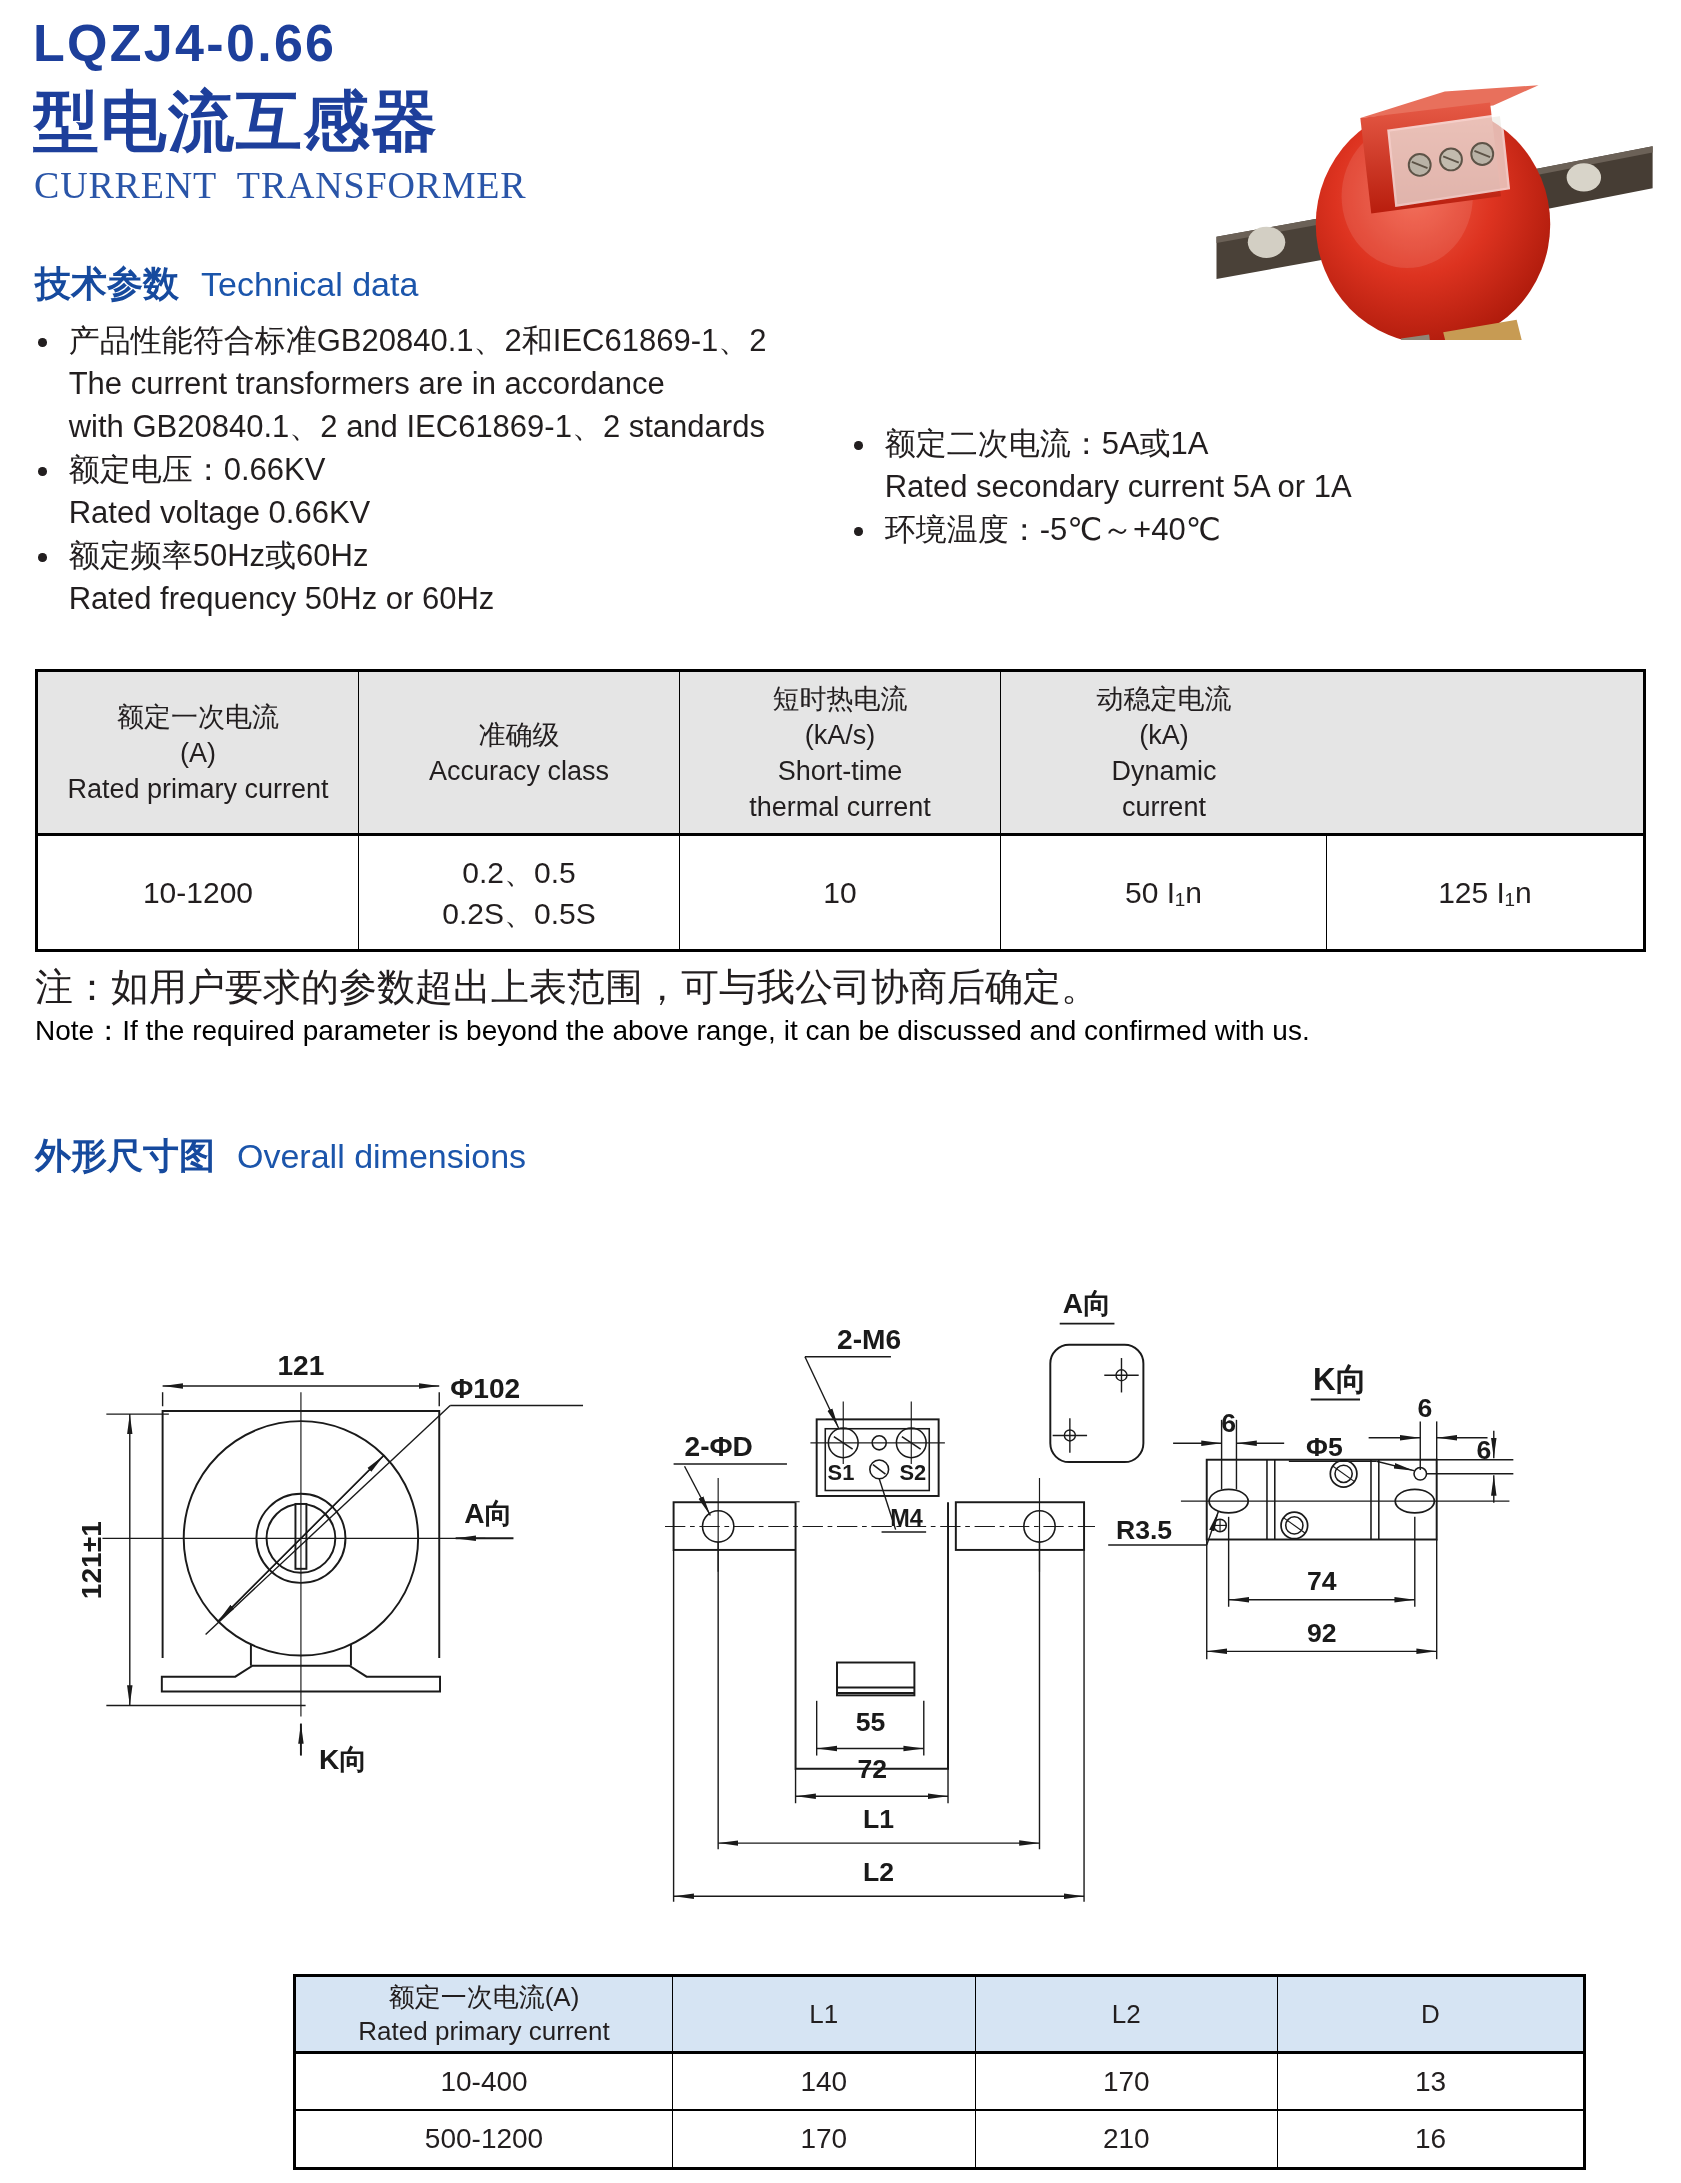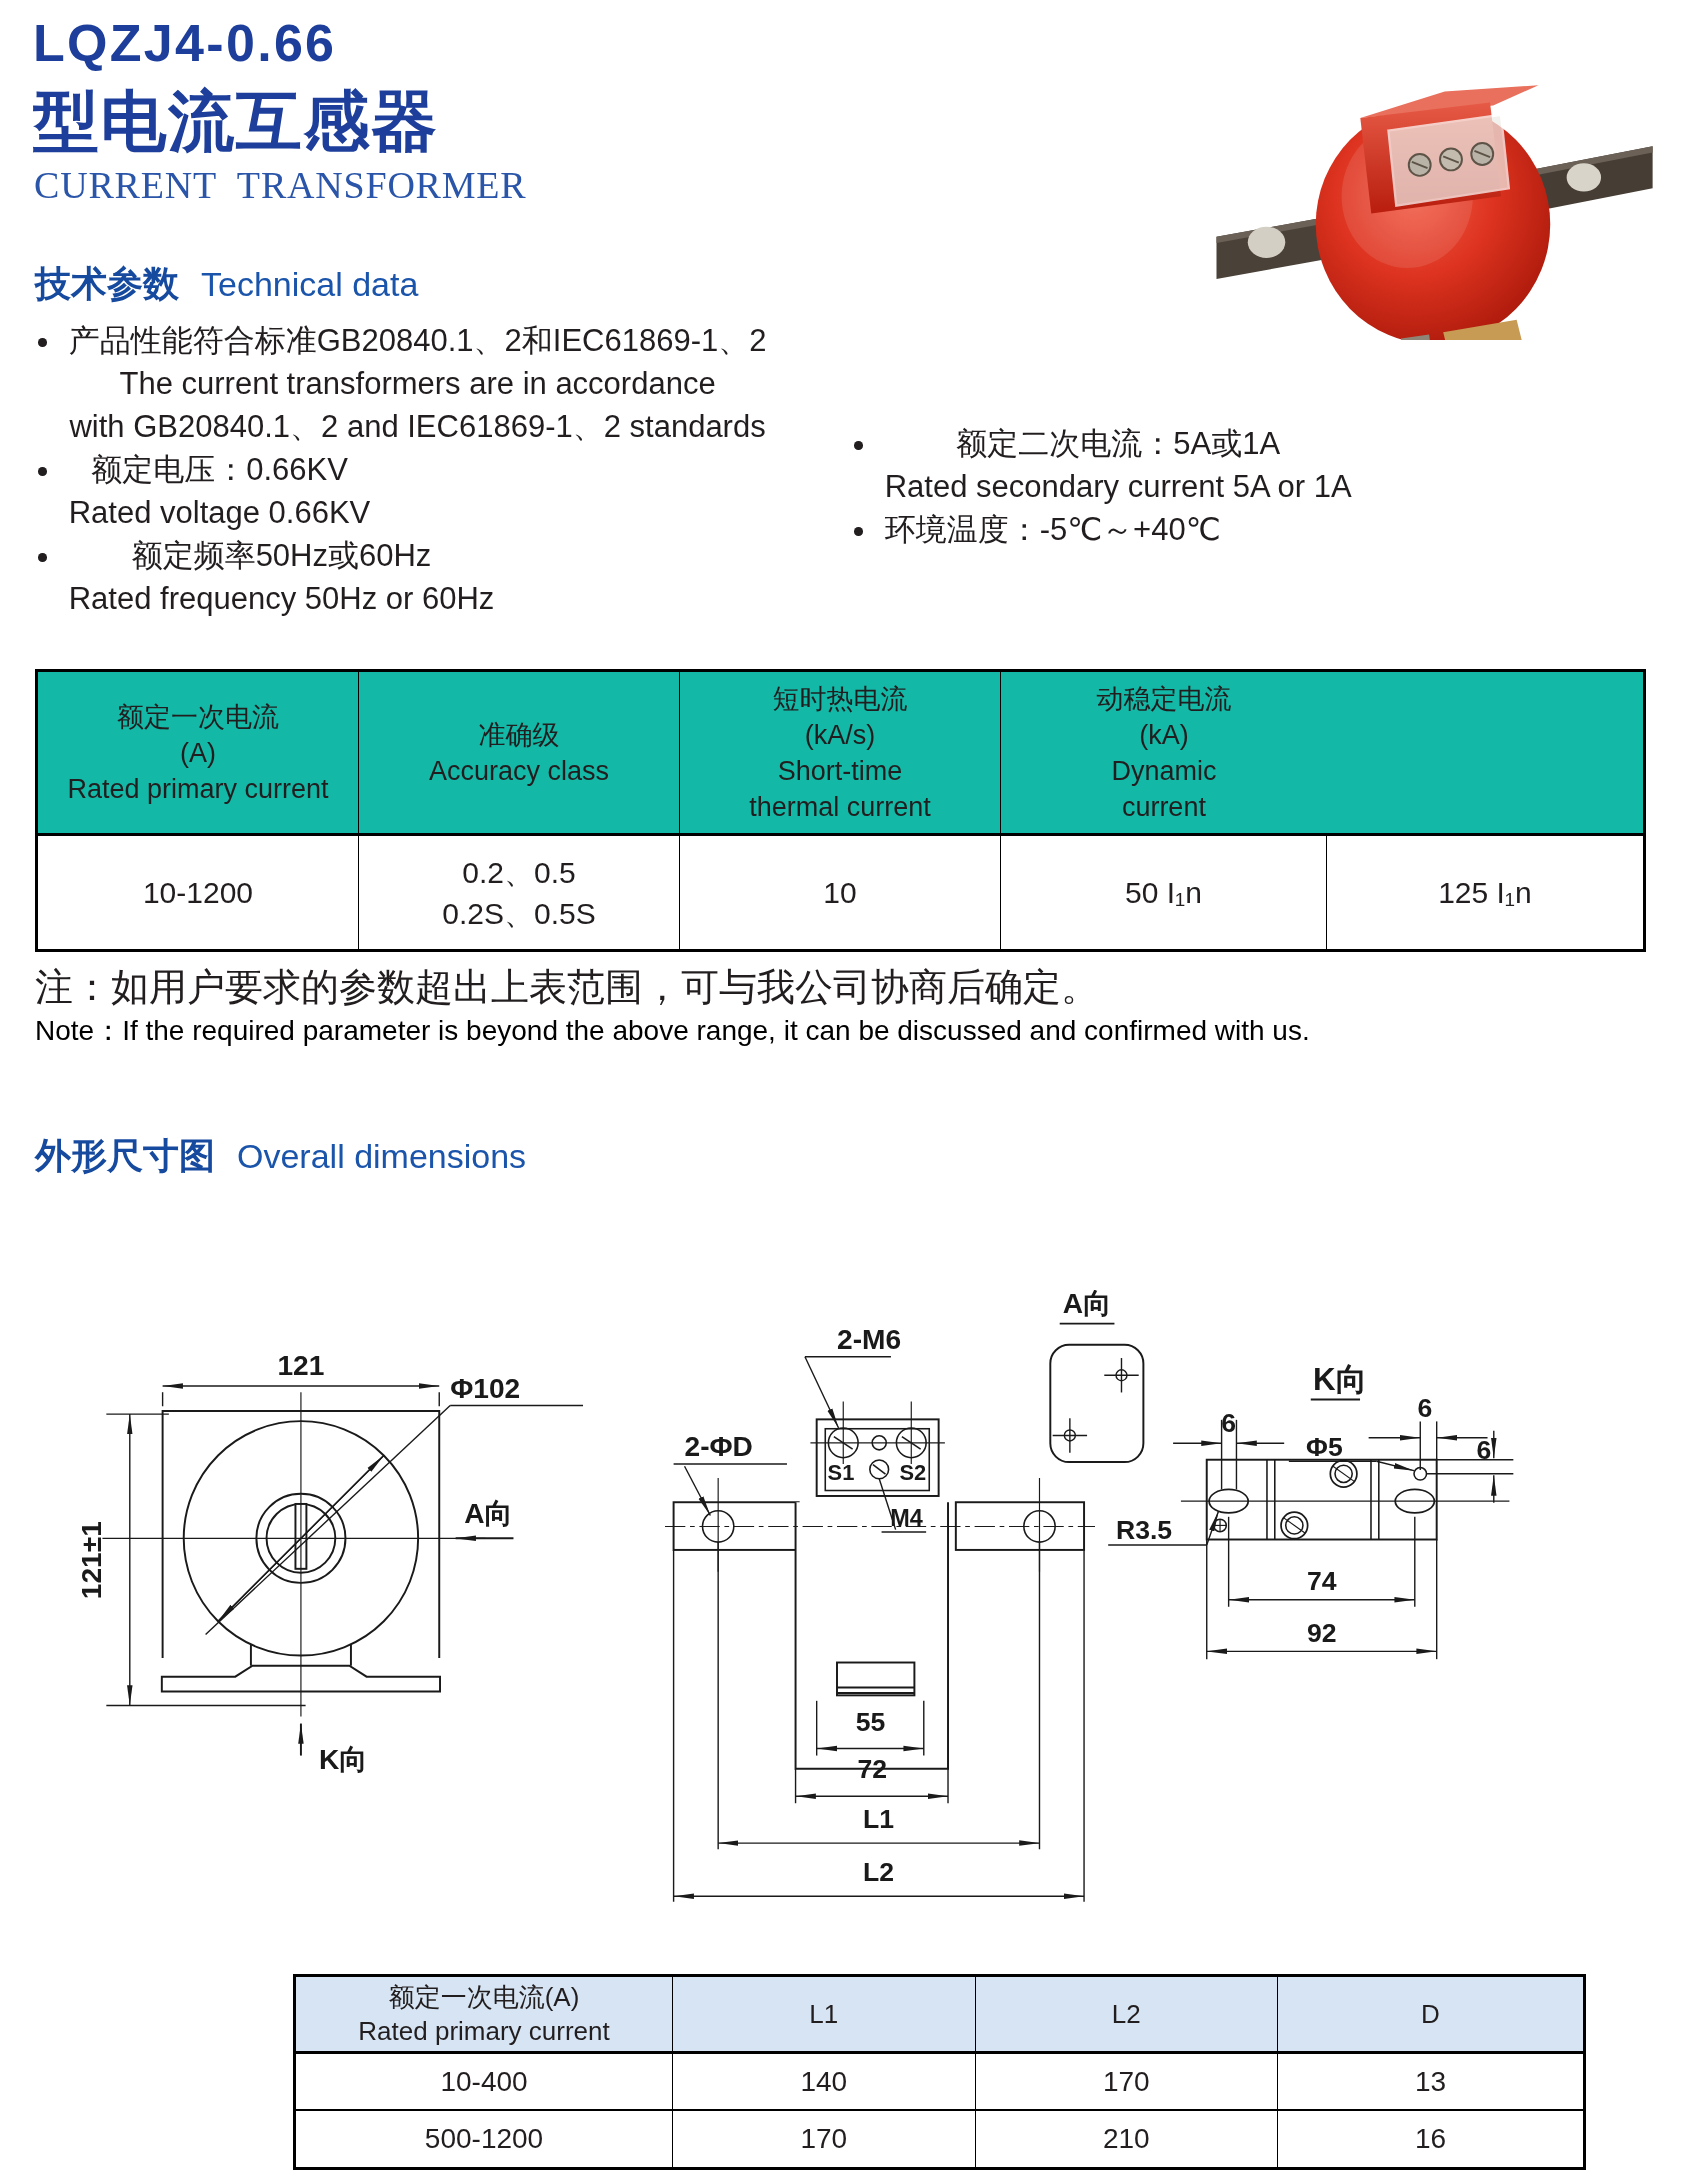--- a/index.html
+++ b/index.html
@@ -11,25 +11,25 @@
   .typecn{left:33px;top:77px;font-size:66px;font-weight:bold;color:#1d3f9b;letter-spacing:1.6px;}
   .producten{left:34px;top:163px;font-size:38px;color:#2a55a8;font-family:"Liberation Serif","DejaVu Serif",serif;word-spacing:11px;letter-spacing:0.8px;}
   
   .sechead{display:flex;align-items:baseline;gap:22px;}
   .sechead .cn{font-size:36px;font-weight:bold;color:#164a9e;}
   .sechead .en{font-size:34px;color:#1b55ab;}
   
   .bullets{display:flex;flex-direction:column;gap:0;}
   .bullet{display:flex;}
   .bdot{width:8.6px;height:8.6px;border-radius:50%;background:#221e1f;margin:19px 22px 0 3.1px;flex:0 0 auto;}
-  .blines{display:flex;flex-direction:column;text-align:center;}
+  .blines{display:flex;flex-direction:column;}
   .bline{font-size:31px;line-height:43px;white-space:nowrap;}
   
   .mtable{left:35px;top:669px;width:1611px;border:3.1px solid #000;box-sizing:border-box;}
-  .mhead{display:grid;grid-template-columns:20% 20% 20% 20.3% 19.7%;height:161px;background:#14b8a6;border-bottom:3.9px solid #000;}
+  .mhead{display:grid;grid-template-columns:20% 20% 20% 20.3% 19.7%;height:161px;background:#e5e5e5;border-bottom:3.9px solid #000;}
   .mbody{display:grid;grid-template-columns:20% 20% 20% 20.3% 19.7%;height:113px;}
   .mcell{border-right:1.6px solid #000;display:flex;flex-direction:column;align-items:center;justify-content:center;text-align:center;}
   .mcell:last-child{border-right:none;}
   .mcell .hl{font-size:27px;line-height:36px;}
   .mcell .dl{font-size:30px;line-height:41px;}
   
   .notecn{left:35px;top:962px;font-size:38px;}
   .noteen{left:35px;top:1012px;font-size:28px;color:#000000;}
   
   .dtable{left:293px;top:1974px;width:1293px;border:3.1px solid #000;box-sizing:border-box;}

